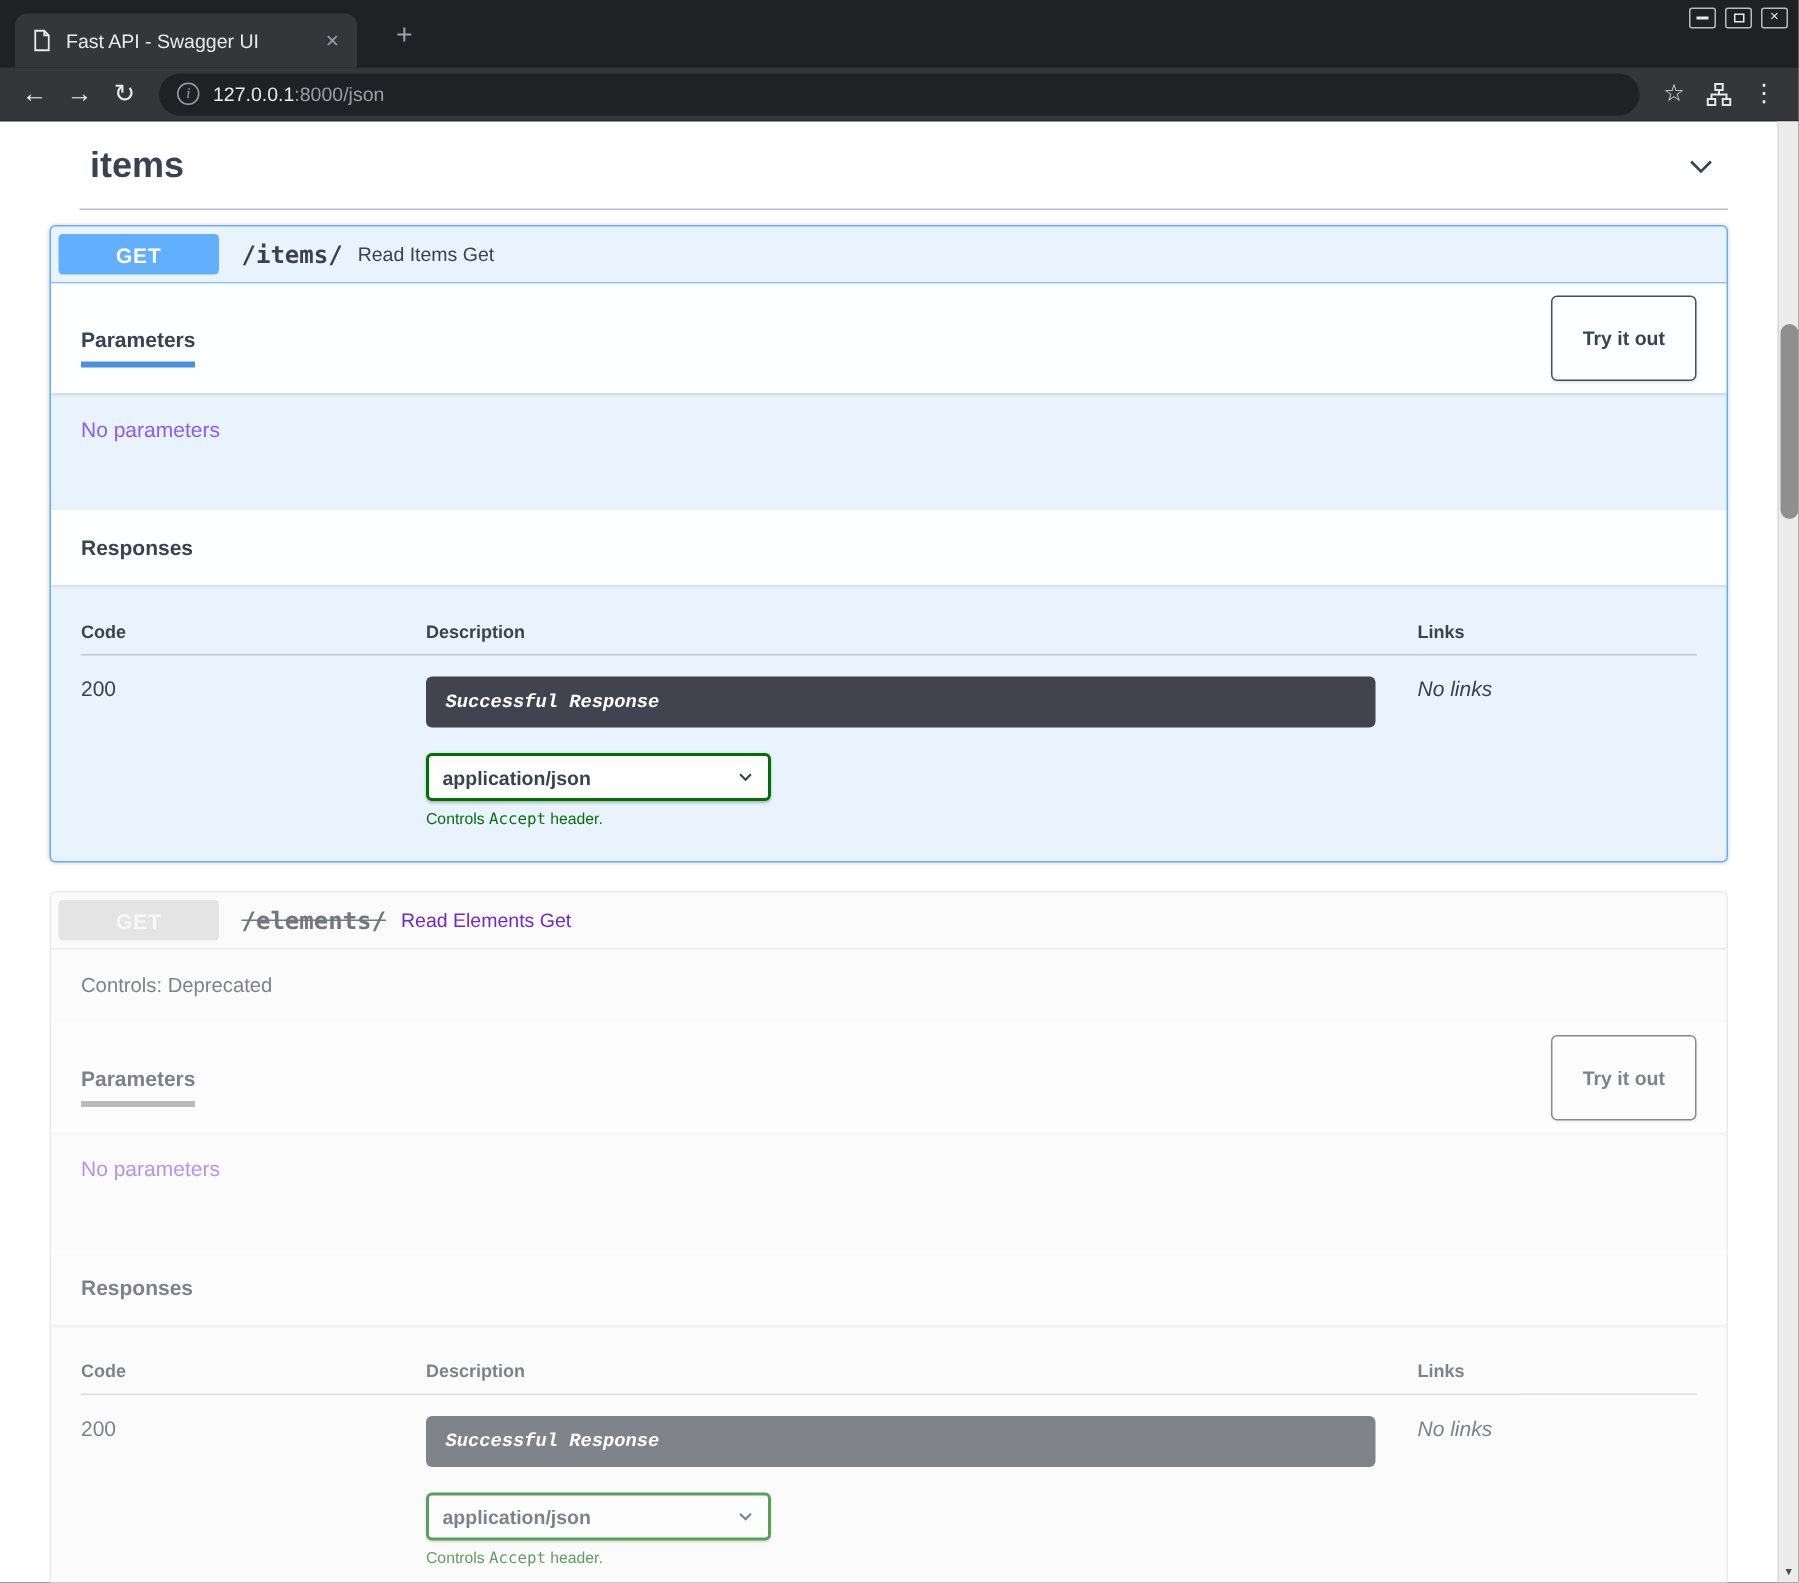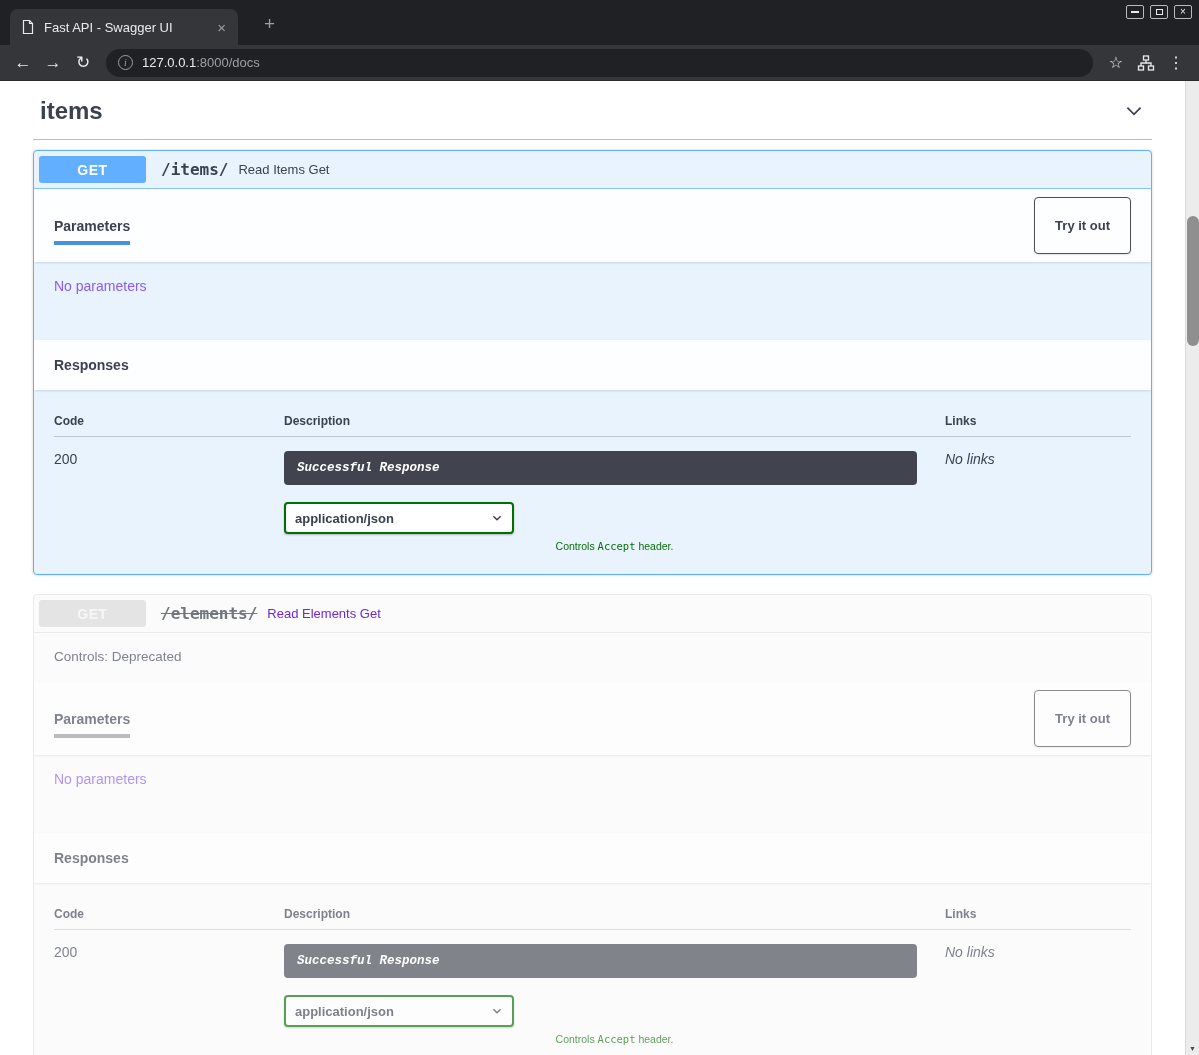--- a/index.html
+++ b/index.html
@@ -59,20 +59,21 @@
     background:#8f8f8f; border-radius:6px; }
   .scroll-down { position:absolute; bottom:0; left:0; width:100%; height:14px;
     display:flex; align-items:center; justify-content:center;
     color:#4a4a4a; font-size:7px; }
 
   
   .section-title-row {
     display:flex; align-items:center; justify-content:space-between;
     padding:10px 7px 14px; border-bottom:1px solid rgba(59,65,81,.35);
     cursor:pointer;
+    margin-left:20px;
   }
   .section-title { font-size:24px; font-weight:700; color:#3b4151; }
 
   
   .opblock {
     margin-top:10px; border-radius:4px; border:1px solid #61affe;
     background:#e8f3fd; box-shadow:0 0 3px rgba(0,0,0,.19); overflow:hidden;
   }
   .opblock + .opblock { margin-top:19px; }
   .opblock.deprecated { border-color:#ebebeb; background:#fbfbfb; box-shadow:none; }
@@ -129,21 +130,21 @@
     background:#41444e; color:#fff; border-radius:4px; padding:10px 13px;
     margin-right:28px; font-family:Liberation Mono, monospace;
     font-style:italic; font-weight:700; font-size:12.5px;
   }
   .media-select {
     margin-top:17px; width:230px; height:32px; background:#fff;
     border:2px solid #007000; border-radius:4px; box-shadow:0 1px 2px rgba(0,0,0,.25);
     display:flex; align-items:center; justify-content:space-between;
     padding:0 9px; font-size:13px; font-weight:700; color:#3b4151; cursor:pointer;
   }
-  .accept-note { margin-top:6px; font-size:10.5px; color:#0b6e0b;text-align:center; }
+  .accept-note { margin-top:6px; font-size:10.5px; color:#0b6e0b; }
   .accept-note code { font-family:"DejaVu Sans Mono","Liberation Mono",monospace; font-size:10.5px; }
   .links-val { font-style:italic; font-size:14px; color:#3b4151; }
 </style>
 </head>
 <body>
 
 <div class="window">
 
   <div class="titlebar">
     <div class="tab">
@@ -168,21 +169,21 @@
     </div>
   </div>
 
   <div class="toolbar">
     <span class="nav-icon">←</span>
     <span class="nav-icon">→</span>
     <span class="nav-icon">↻</span>
     <div class="urlbar">
       <span class="info-circle">i</span>
       <span class="url-host">127.0.0.1</span>
-      <span class="url-rest">:8000/docs</span>
+      <span class="url-rest">:8000/json</span>
     </div>
     <span class="right-icon">☆</span>
     <span class="right-icon" style="display:inline-flex;align-items:center;justify-content:center;">
       <svg width="18" height="18" viewBox="0 0 18 18" fill="none" stroke="#e8eaed" stroke-width="1.3">
           <rect x="6.5" y="2" width="5" height="4"></rect>
           <rect x="1.5" y="12" width="5" height="4"></rect>
           <rect x="11.5" y="12" width="5" height="4"></rect>
           <path d="M9 6v3M4 12V9h10v3"></path>
         </svg>
     </span>

